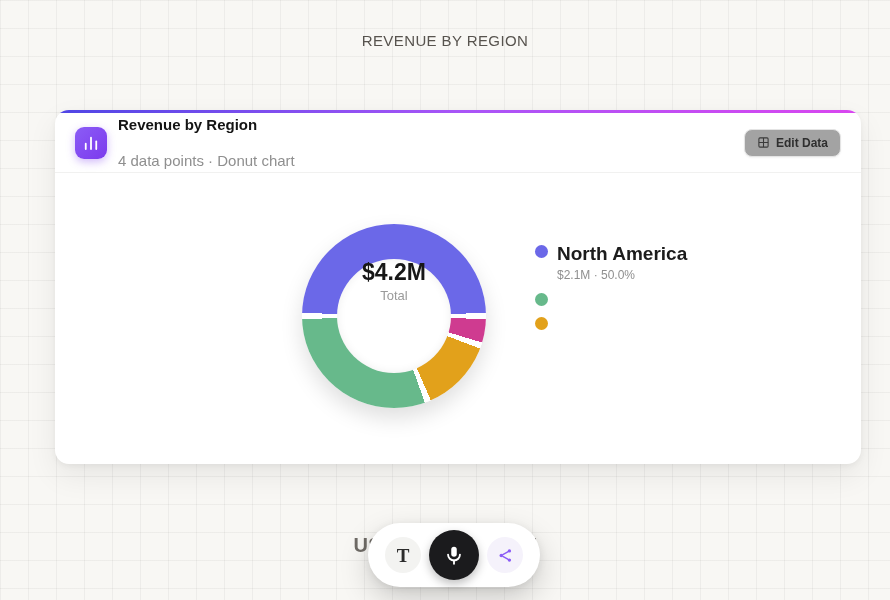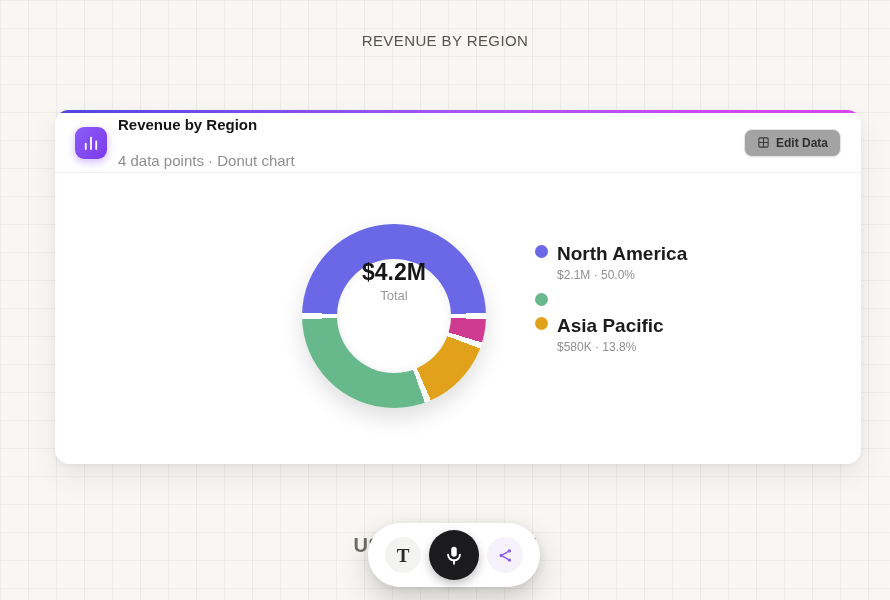--- a/index.html
+++ b/index.html
@@ -150,24 +150,20 @@
         <div>
           <div class="legend-label">North America</div>
           <div class="legend-detail">$2.1M · 50.0%</div>
         </div>
       </div>
       <div class="legend-row">
         <span class="legend-dot" style="background: rgb(103, 185, 139);"></span>
       </div>
       <div class="legend-row">
         <span class="legend-dot" style="background: rgb(226, 161, 27);"></span>
-        <div>
-          <div class="legend-label">Asia Pacific</div>
-          <div class="legend-detail">$580K · 13.8%</div>
-        </div>
       </div>
     </div>
   </div>
 </div>
 
 <div class="bottom-caption">
   <span>US</span>
   <span>W</span>
 </div>
 

